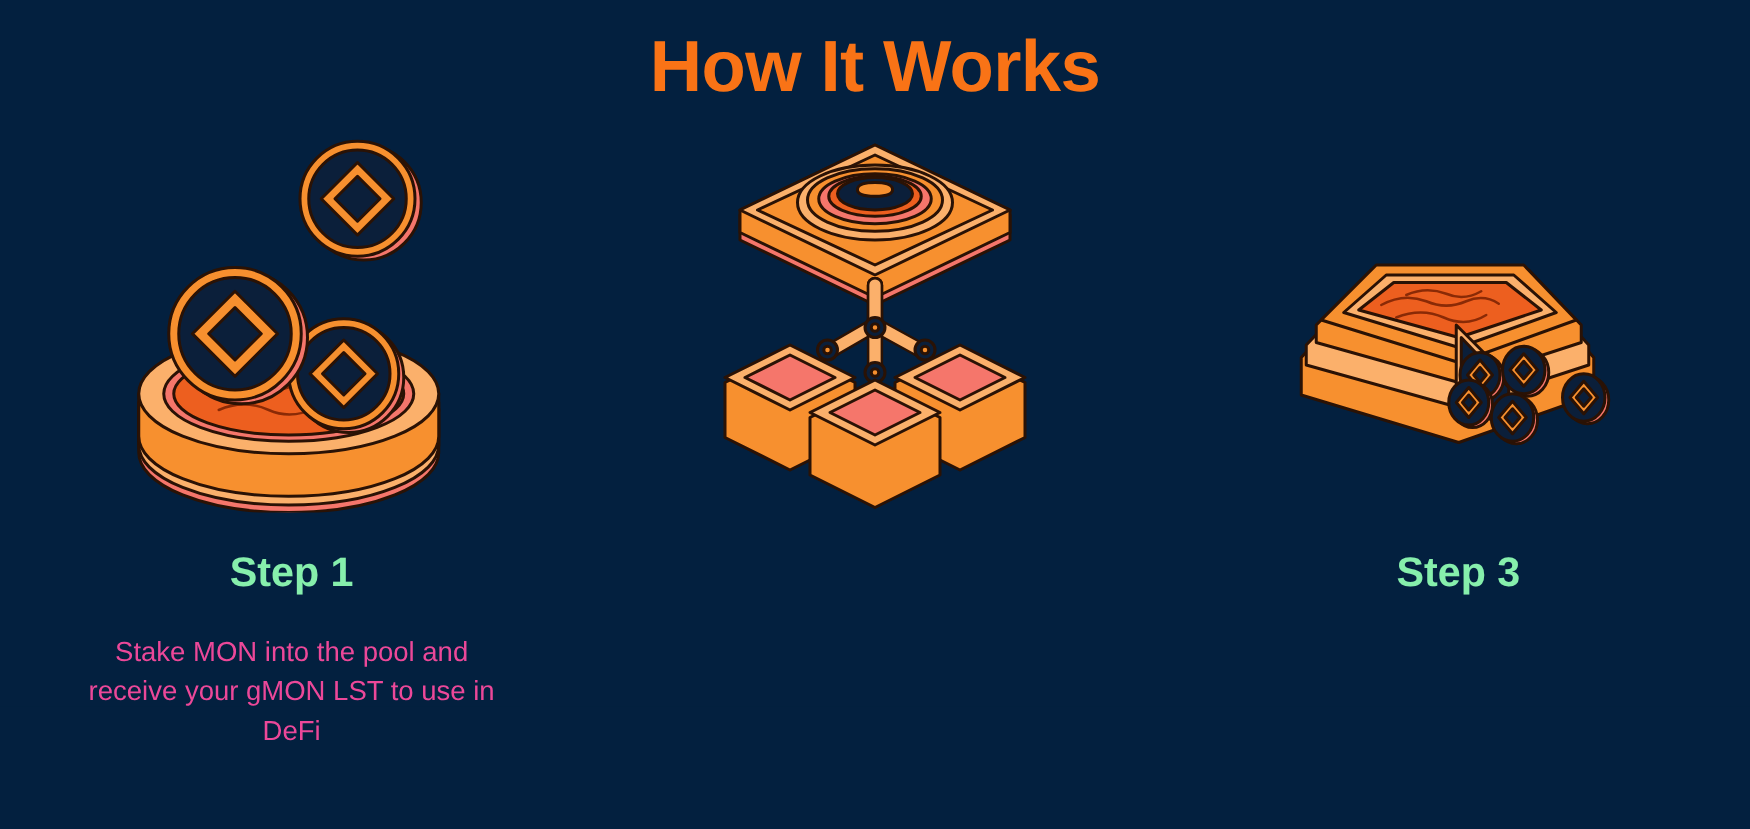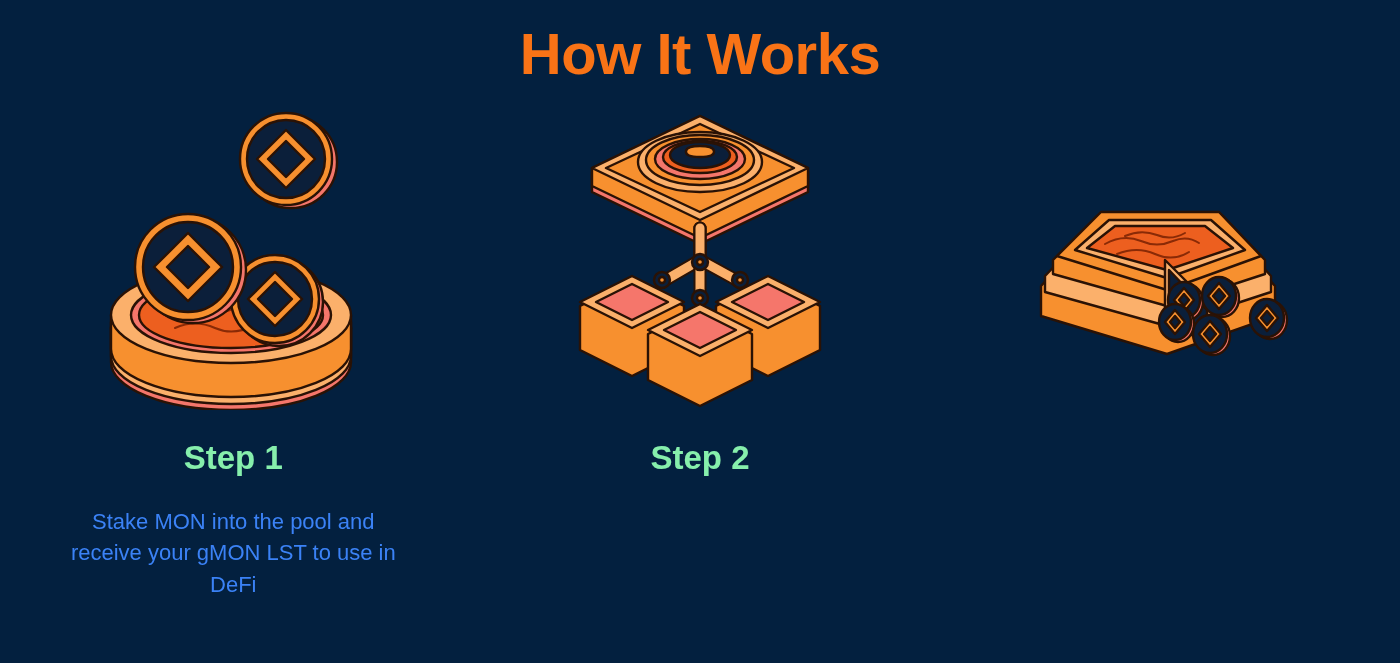--- a/index.html
+++ b/index.html
@@ -61,21 +61,21 @@
   .step-heading {
     margin-top: 28px;
     color: #86efac;
     font-size: 33px;
     font-weight: bold;
     text-align: center;
     line-height: 1.2;
   }
   .step-desc {
     margin-top: 28px;
-    color: #3b82f6;
+    color: #ec4899;
     font-size: 22px;
     font-weight: normal;
     line-height: 1.45;
     text-align: center;
     width: 330px;
   }
   .col-2 .step-desc { width: 300px; }
   .col-3 .step-desc { width: 340px; }
 </style>
 </head>
@@ -189,21 +189,20 @@
             </g>
 
             <g>
               <path d="M98 224 L150 198 L202 224 L202 270 L150 296 L98 270 Z" fill="#f7902f"></path>
               <path d="M98 220 L150 194 L202 220 L150 246 Z" fill="#fbb06b"></path>
               <path d="M114 220 L150 202 L186 220 L150 238 Z" fill="#f5766b"></path>
             </g>
           </g>
         </svg>
       </div>
-      <div class="step-heading">Step 2</div>
     </div>
 
     <div class="step-col col-3">
       <div class="art-wrap">
         <svg width="300" height="300" viewBox="0 0 300 300">
           <g stroke="#2a1205" stroke-width="2.4" stroke-linejoin="round" stroke-linecap="round">
 
             <path d="M24 176 L70 126 L214 126 L258 176 L258 206 L150 244 L24 206 Z" fill="#f7902f"></path>
 
             <path d="M28 166 L72 120 L212 120 L254 166 L254 182 L150 216 L28 182 Z" fill="#fbb06b"></path>
@@ -250,16 +249,17 @@
             </g>
             <g>
               <ellipse cx="253" cy="210" rx="17" ry="19" fill="#f5766b"></ellipse>
               <ellipse cx="250" cy="208" rx="17" ry="19" fill="#0b1f3a"></ellipse>
               <path d="M250 195 L261 208 L250 221 L239 208 Z" fill="#f7902f"></path>
               <path d="M250 201 L256 208 L250 215 L244 208 Z" fill="#0b1f3a"></path>
             </g>
           </g>
         </svg>
       </div>
+      <div class="step-heading">Step 3</div>
     </div>
 
   </div>
 </div>
 
 </body></html>

